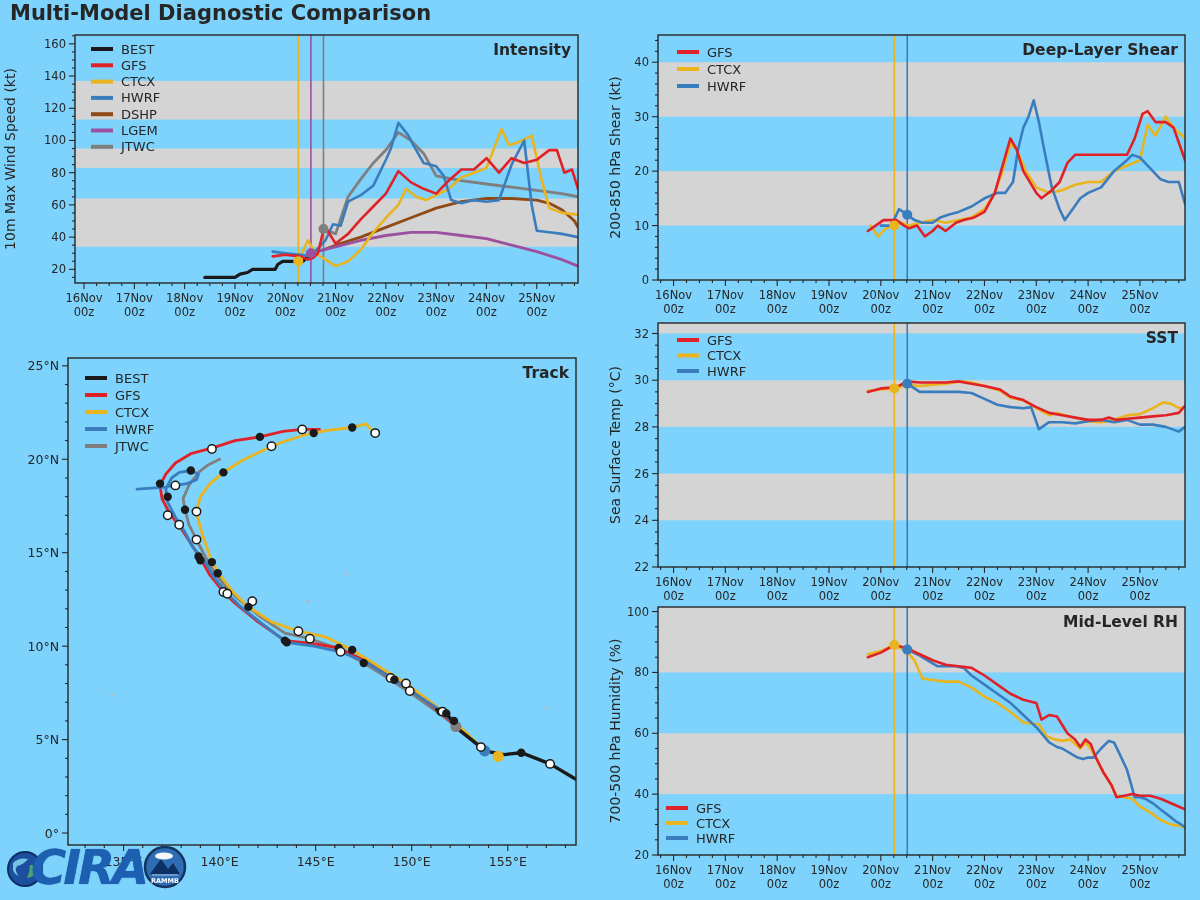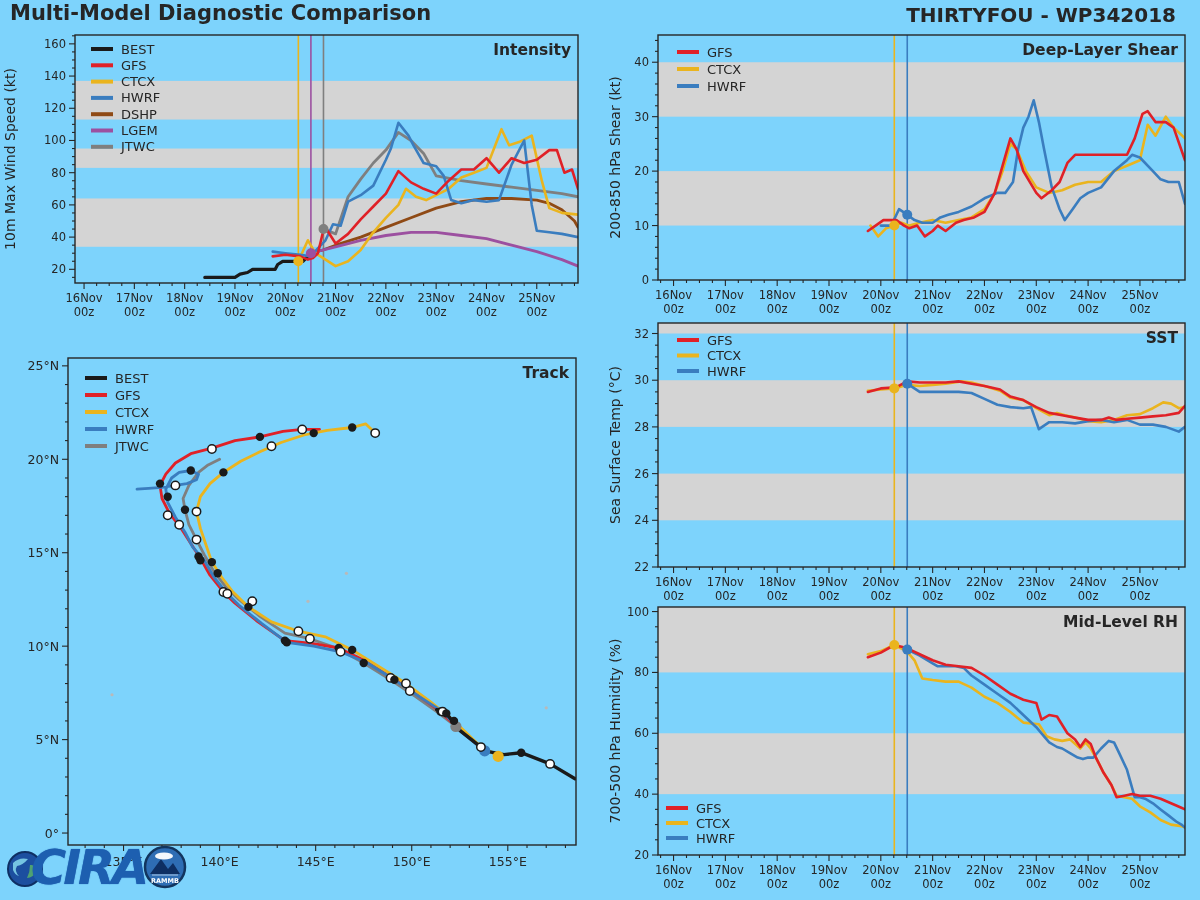--- a/index.html
+++ b/index.html
@@ -11,21 +11,20 @@
   svg text{font-family:"DejaVu Sans","Liberation Sans",sans-serif;}
   .logo{position:absolute;left:3px;top:836px;display:flex;align-items:center;height:62px;}
   .cira{font-size:48px;font-weight:bold;font-style:italic;color:#1d5fb0;letter-spacing:-3px;
         margin-left:-16px;line-height:1;text-shadow:0 0 1px #1d5fb0;}
 </style>
 </head>
 <body>
 
 <div class="page">
   <div class="title-left">Multi-Model Diagnostic Comparison</div>
-  <div class="title-right">THIRTYFOU - WP342018</div>
 
   <svg id="chart" width="1200" height="900">
       <g>
         <g clip-path="url(#cp1)">
           <rect x="75" y="198.45454545454547" width="503" height="48.3116883116883" fill="#d4d4d4"></rect>
           <rect x="75" y="148.53246753246754" width="503" height="19.324675324675297" fill="#d4d4d4"></rect>
           <rect x="75" y="80.89610389610388" width="503" height="38.64935064935068" fill="#d4d4d4"></rect>
           <line x1="298.33200000000005" x2="298.33200000000005" y1="35" y2="283" stroke="#eab41e" stroke-width="1.6"></line>
           <line x1="310.90700000000004" x2="310.90700000000004" y1="35" y2="283" stroke="#9c50a0" stroke-width="1.6"></line>
           <line x1="323.4820000000001" x2="323.4820000000001" y1="35" y2="283" stroke="#7f7f7f" stroke-width="1.6"></line>

